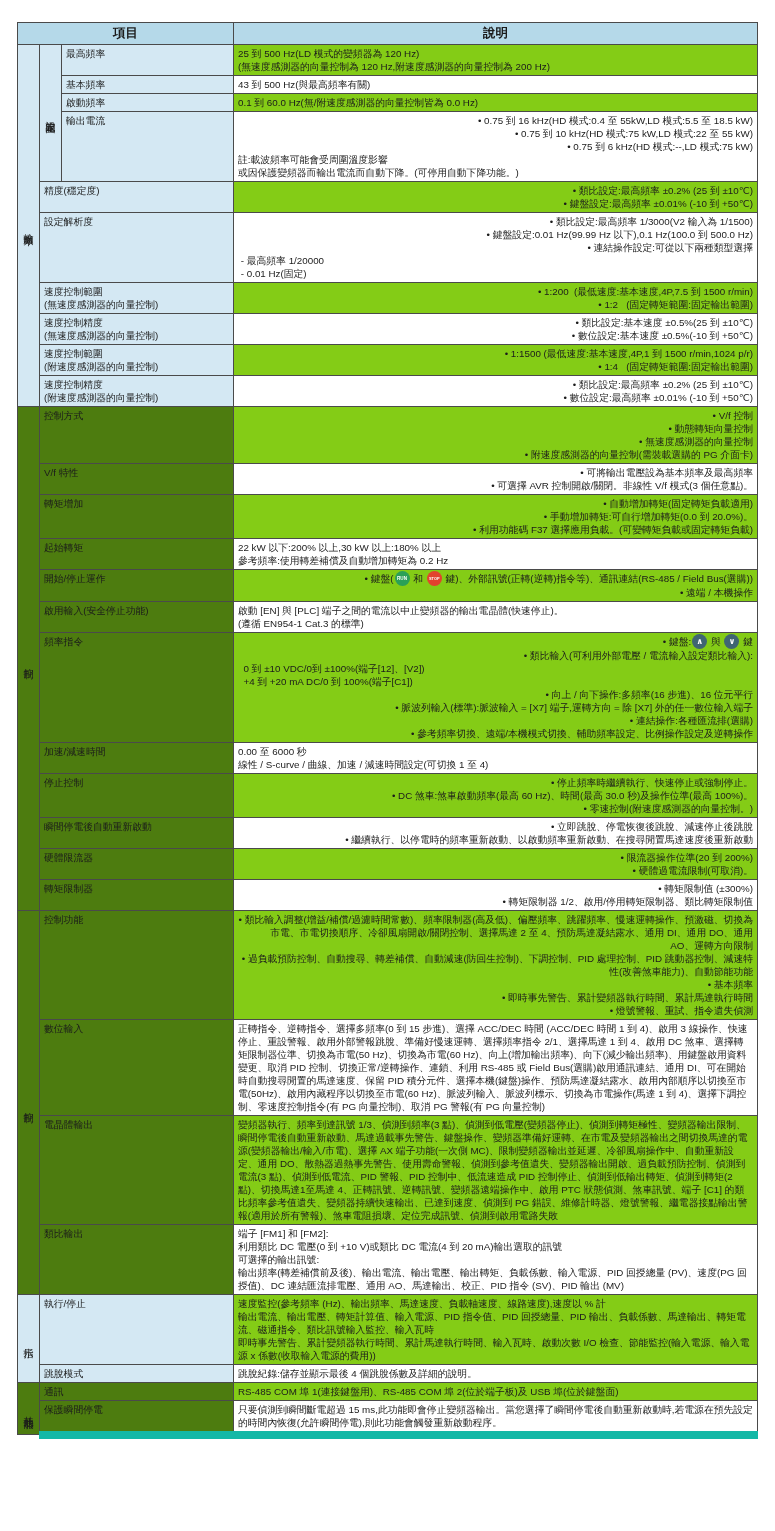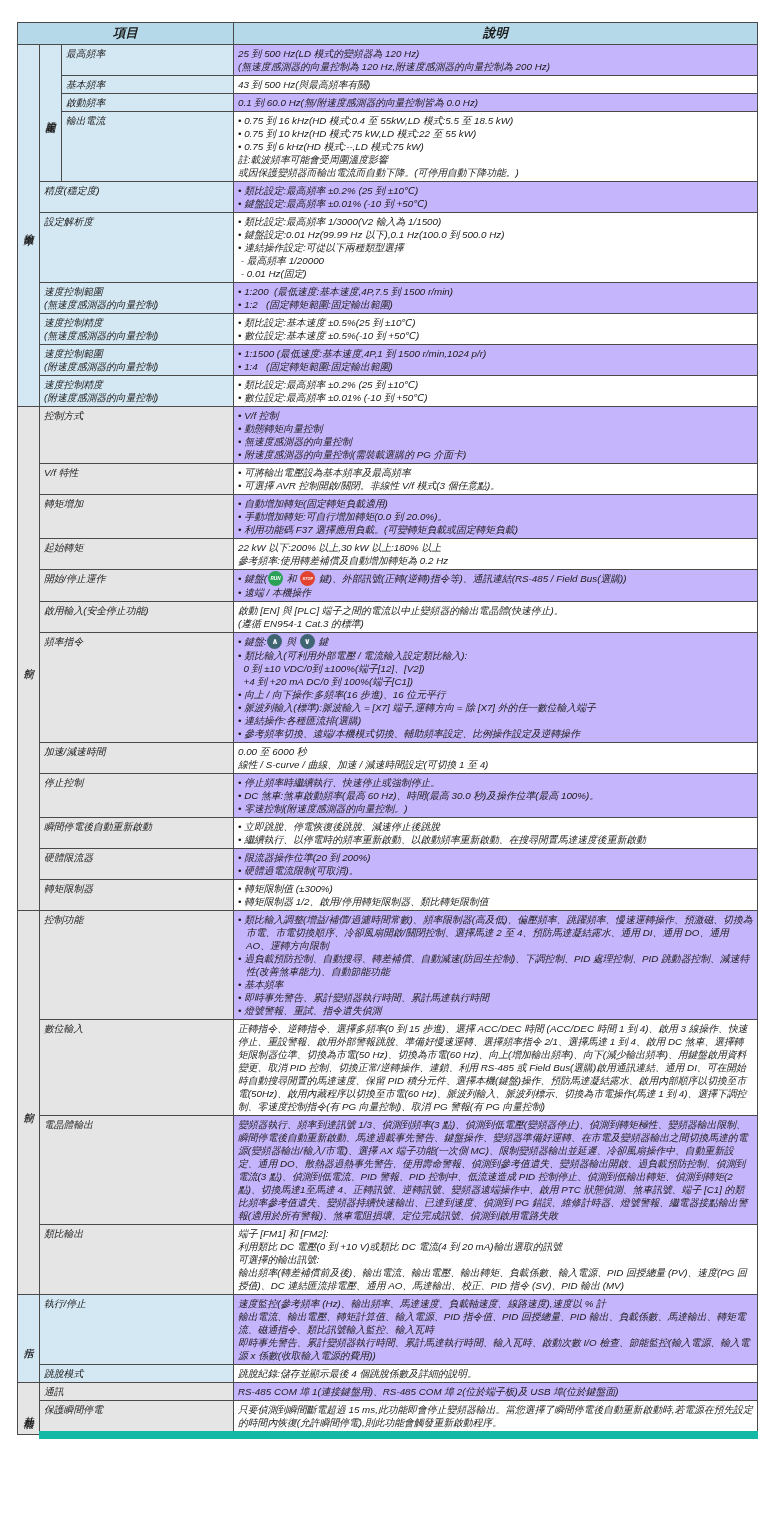--- a/index.html
+++ b/index.html
@@ -1,21 +1,21 @@
 <!DOCTYPE html>
 <html><head>
 <meta charset="utf-8">
 <style>
   html,body { margin:0; padding:0; background:#ffffff; }
   body {
     width:775px; height:1531px; position:relative;
     font-family:"Liberation Sans","DejaVu Sans",sans-serif;
     color:#1b1b1b;
   }
-  .wrap { position:absolute; left:17px; top:22px; width:741px;font-style:italic; }
+  .wrap { position:absolute; left:17px; top:22px; width:741px; }
   table { border-collapse:collapse; table-layout:fixed; width:741px; }
   td {
     border:1px solid #4a4a4a;
     vertical-align:top;
     padding:2px 4px;
     font-size:9.8px;
     line-height:13px;
     overflow:hidden;
   }
   tr.last td { border-bottom:8px solid #14b8a6; }
@@ -29,25 +29,25 @@
   }
   td.vgrp { vertical-align:middle; text-align:center; padding:2px 0; }
   .vtext {
     writing-mode:vertical-rl;
     text-orientation:upright;
     display:inline-block;
     letter-spacing:1px;
     font-size:10px;
   }
   td.blue { background:#d4e8f3; }
-  td.white { background:#e5e5e5; }
+  td.white { background:#4d7c0f; }
   td.item { white-space:pre-wrap; }
   td.desc .line { white-space:pre-wrap; }
-  td.desc .bullet { padding-left:8px; text-indent:-8px; }
-  td.g { background:#c4b5fd;margin-top:32px; }
+  td.desc .bullet { padding-left:8px; text-indent:-8px;text-align:right; }
+  td.g { background:#84cc16;margin-top:32px; }
   .key {
     display:inline-flex; align-items:center; justify-content:center;
     width:15px; height:15px; border-radius:50%;
     color:#ffffff; font-weight:bold;
     vertical-align:middle; margin:-2px 1px 0 1px;
     text-indent:0;
   }
   .key.run  { background:#2fa057; background:#2ba057; font-size:4.6px; }
   .key.stop { background:#e2432e; font-size:3.9px; }
   .key.up, .key.down { background:#3f6573; font-size:8px; }

